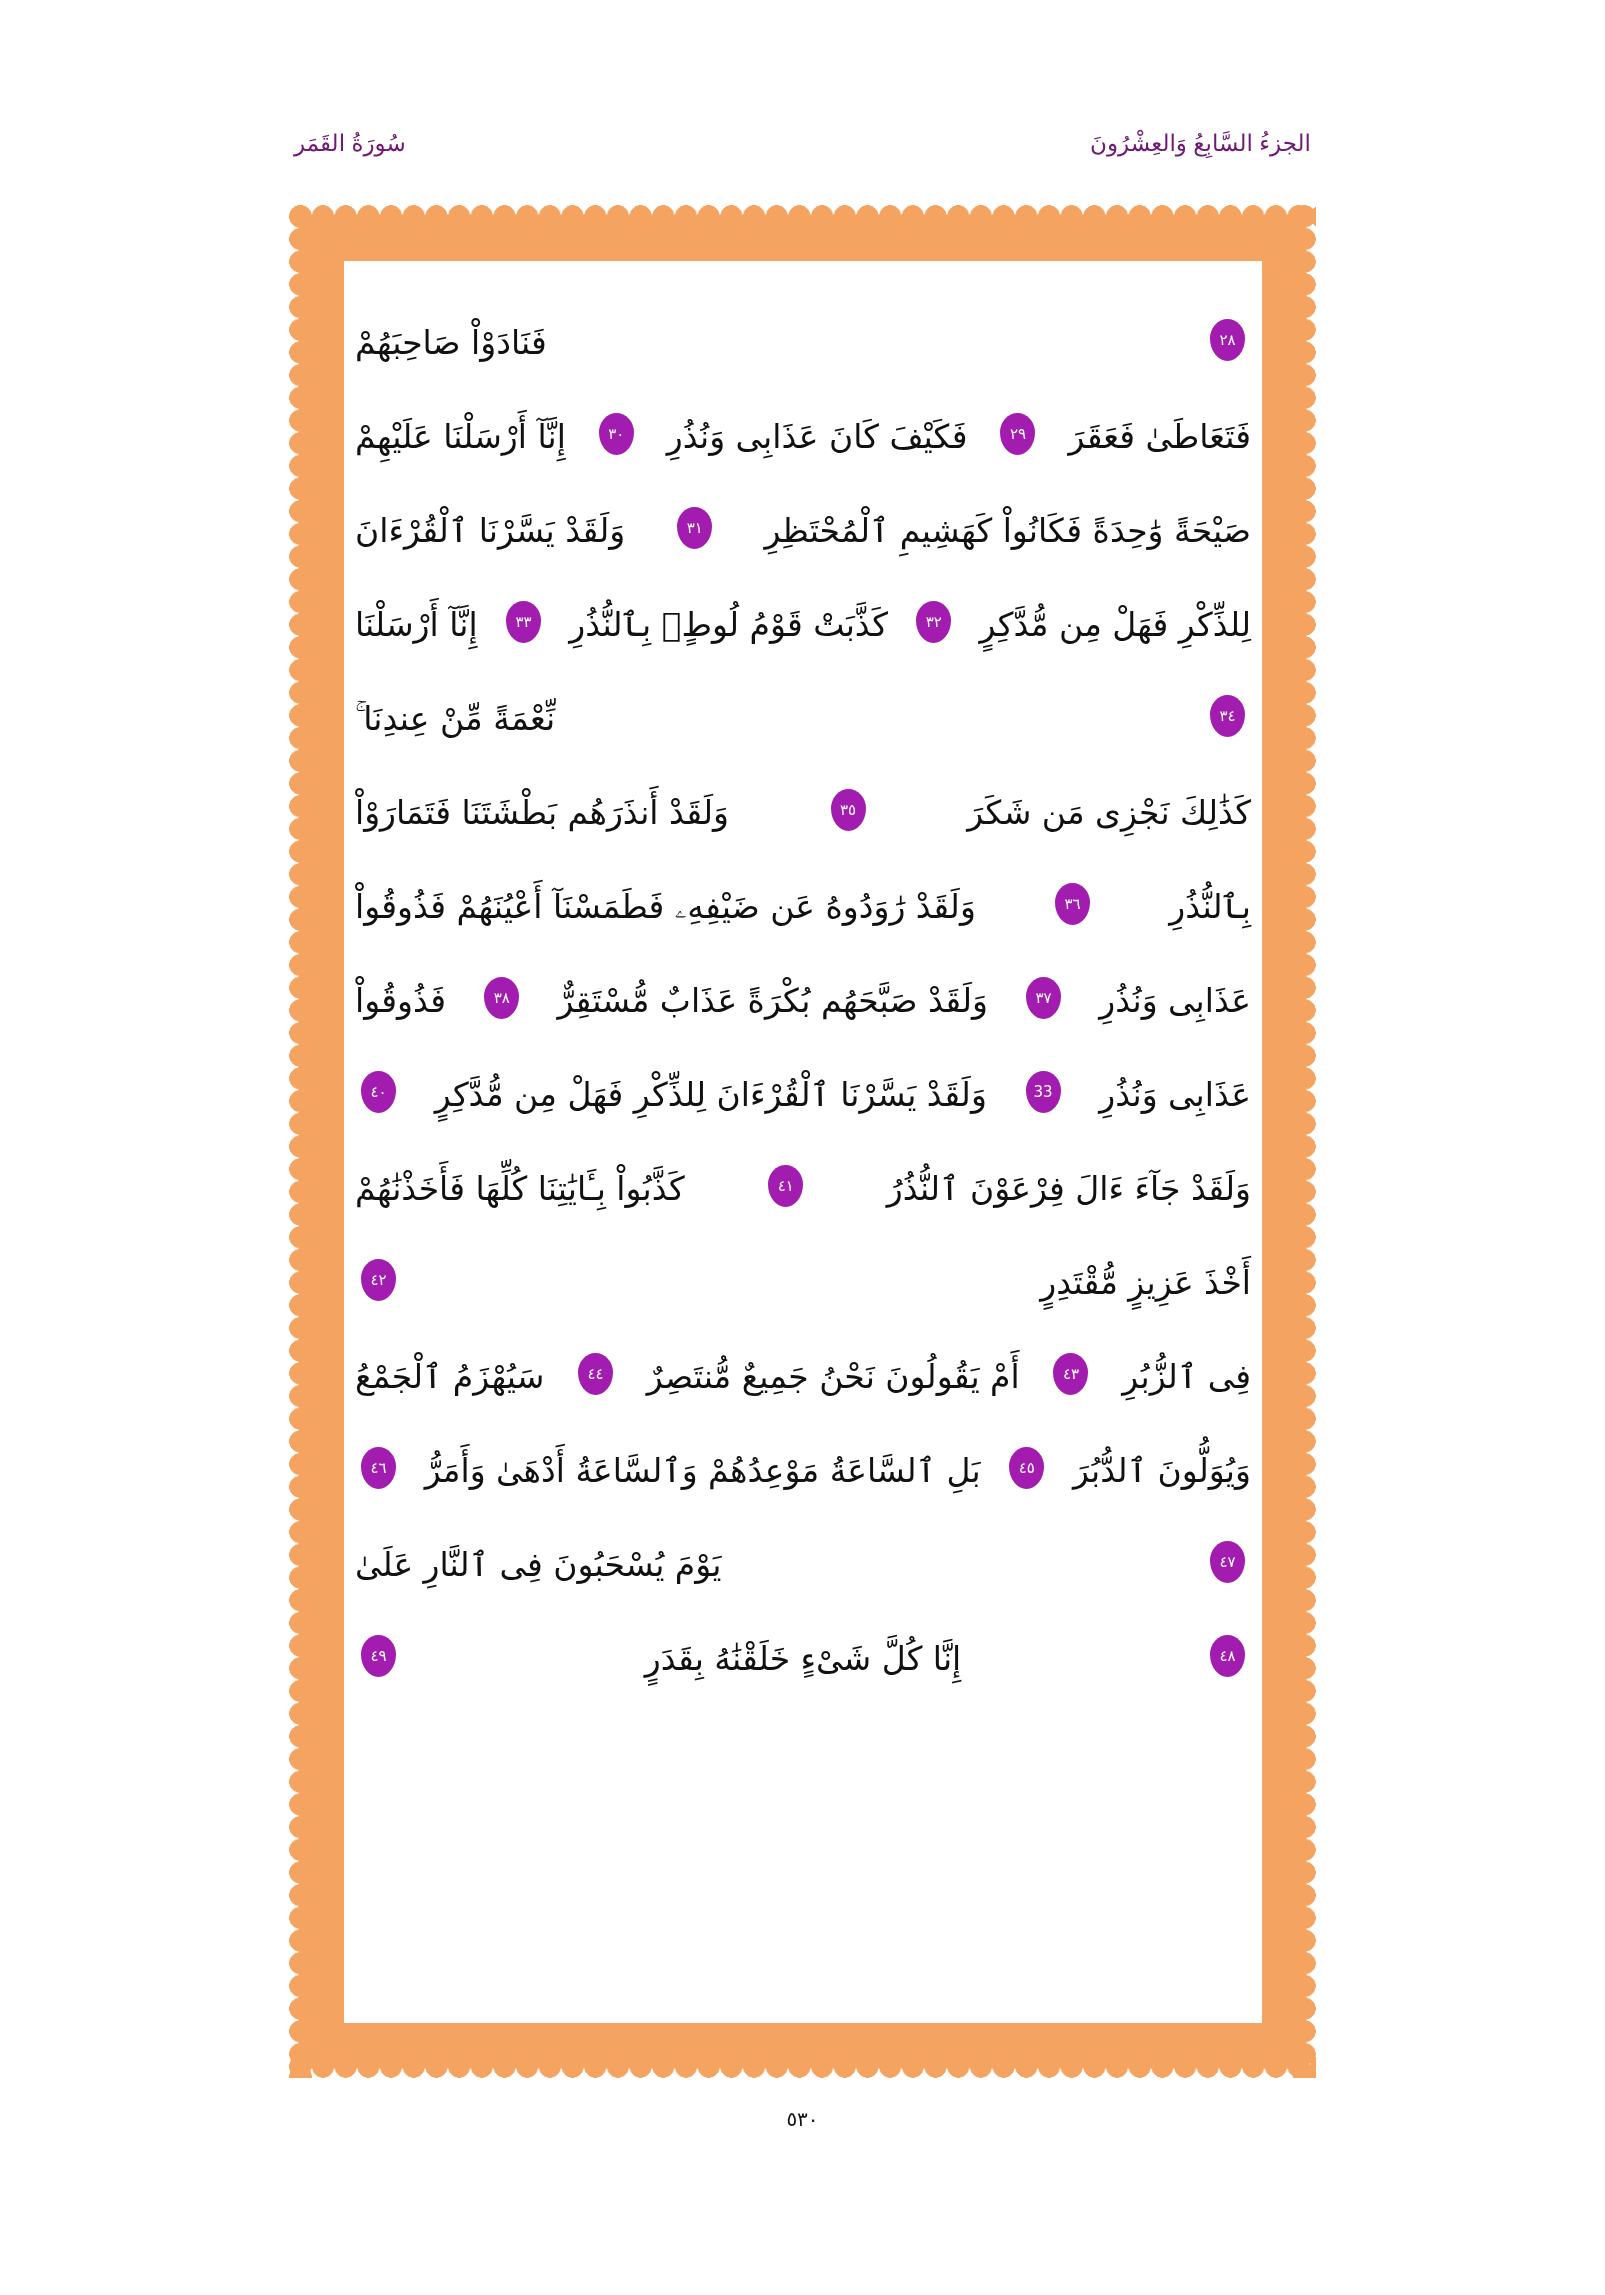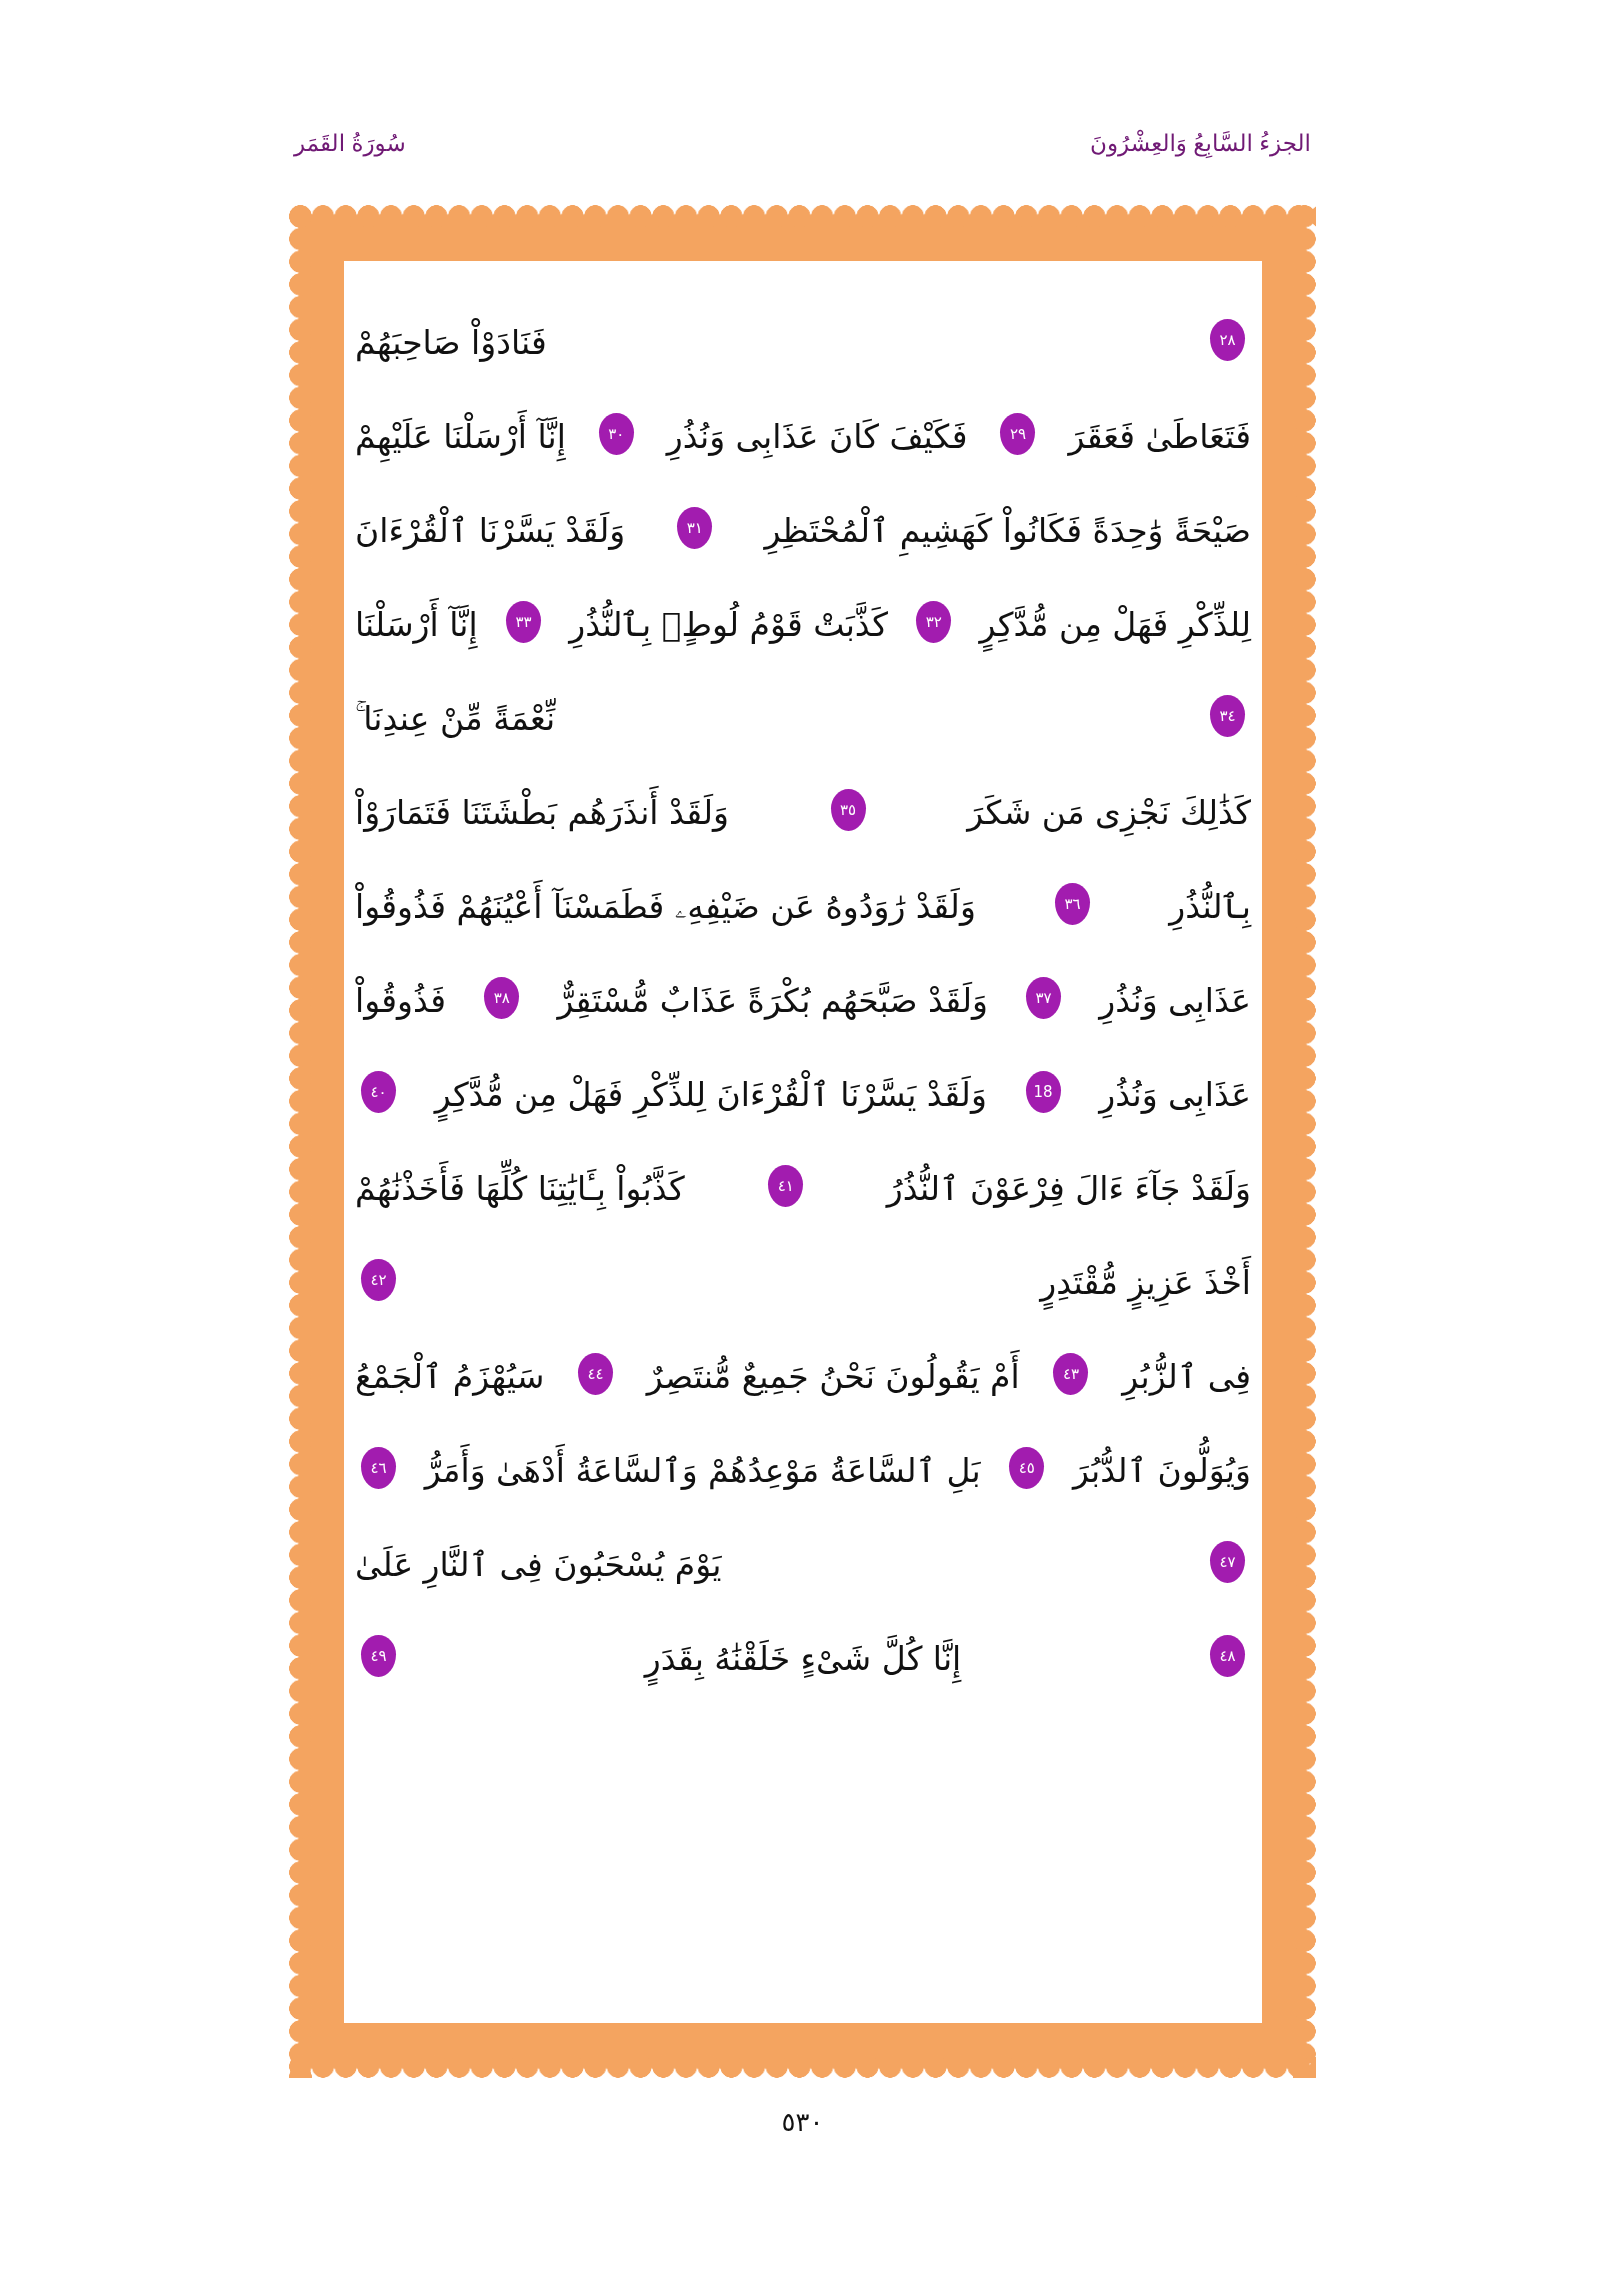--- a/index.html
+++ b/index.html
@@ -121,21 +121,21 @@
     position: relative;
     top: -3px;
   }
   
   .page-number {
     position: absolute;
     top: 2107px;
     left: 0;
     width: 1605px;
     text-align: center;
-    font-size: 26px;
+    font-size: 20px;
     color: #111111;
     font-family: "DejaVu Sans", sans-serif;
   }
 </style>
 </head>
 <body>
 
 <div class="page">
 
   <div class="page-header">
@@ -188,21 +188,21 @@
       </div>
       <div class="line">
         <span class="seg">عَذَابِى وَنُذُرِ</span>
         <span class="ayah-num">٣٧</span>
         <span class="seg">وَلَقَدْ صَبَّحَهُم بُكْرَةً عَذَابٌ مُّسْتَقِرٌّ</span>
         <span class="ayah-num">٣٨</span>
         <span class="seg">فَذُوقُواْ</span>
       </div>
       <div class="line">
         <span class="seg">عَذَابِى وَنُذُرِ</span>
-        <span class="ayah-num">18</span>
+        <span class="ayah-num">33</span>
         <span class="seg">وَلَقَدْ يَسَّرْنَا ٱلْقُرْءَانَ لِلذِّكْرِ فَهَلْ مِن مُّدَّكِرٍ</span>
         <span class="ayah-num">٤٠</span>
       </div>
       <div class="line">
         <span class="seg">وَلَقَدْ جَآءَ ءَالَ فِرْعَوْنَ ٱلنُّذُرُ</span>
         <span class="ayah-num">٤١</span>
         <span class="seg">كَذَّبُواْ بِـَٔايَٰتِنَا كُلِّهَا فَأَخَذْنَٰهُمْ</span>
       </div>
       <div class="line">
         <span class="seg">أَخْذَ عَزِيزٍ مُّقْتَدِرٍ</span>

